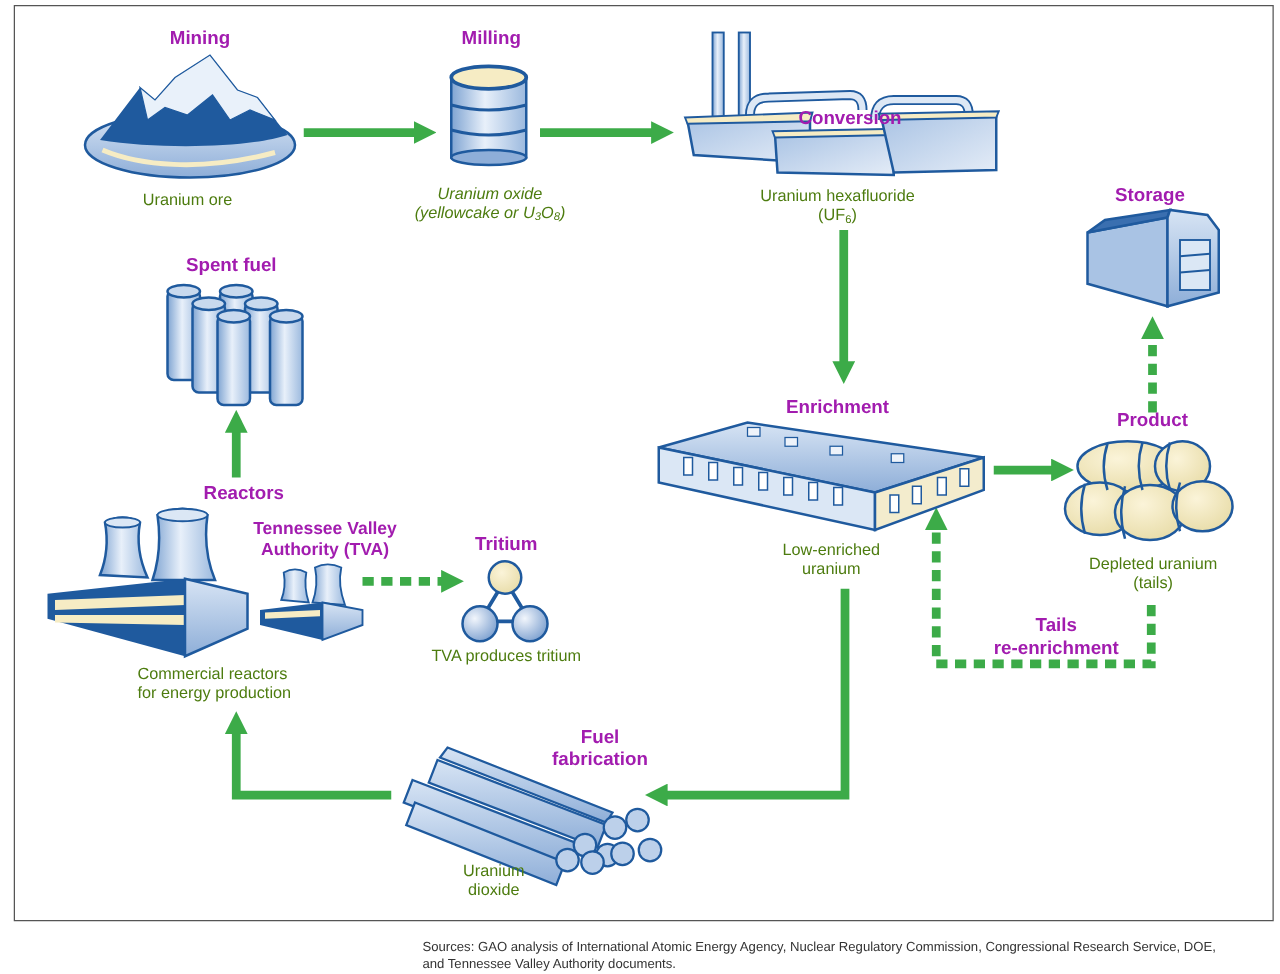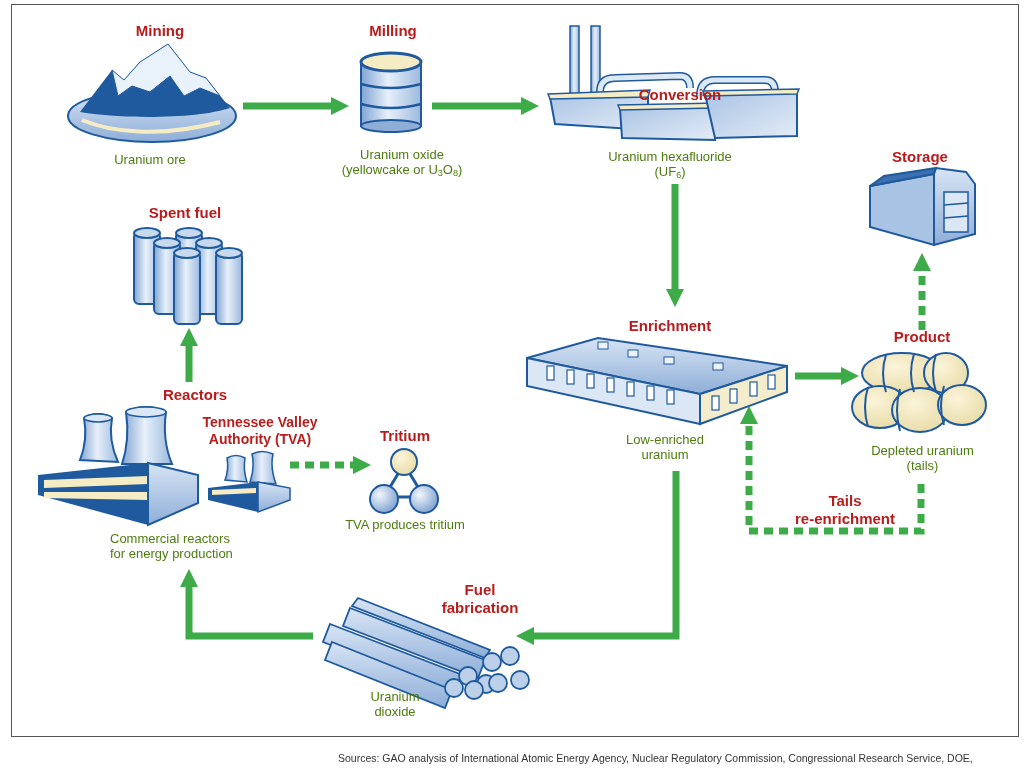--- a/index.html
+++ b/index.html
@@ -1,20 +1,20 @@
 <!DOCTYPE html>
 <html><head>
 <meta charset="utf-8">
 <style>
   html,body{margin:0;padding:0;background:#fff;}
   body{width:1024px;height:779px;position:relative;overflow:hidden;font-family:"Liberation Sans",sans-serif;color:#222;}
   .frame{position:absolute;left:11px;top:4px;width:1008px;height:733px;border:1px solid #555;box-sizing:border-box;background:#fff;}
   svg.art{position:absolute;left:0;top:0;width:1024px;height:779px;}
   .t{position:absolute;text-align:center;white-space:nowrap;line-height:1.18;}
-  .title{font-weight:bold;font-size:15px;color:#b91c1c;}
+  .title{font-weight:bold;font-size:15px;color:#a21caf;}
   .sub{font-size:13px;color:#4d7c0f;}
   .sources{position:absolute;left:338px;top:752px;font-size:10.5px;color:#333;line-height:1.25;}
   sub{font-size:9px;vertical-align:-2px;}
 </style>
 </head>
 <body>
 
 <div class="frame"></div>
 
 <svg class="art" viewBox="0 0 1024 779">
@@ -196,21 +196,21 @@
       <circle cx="498" cy="683" r="9"></circle>
         <circle cx="520" cy="680" r="9"></circle>
     </g>
   </g>
 </svg>
 
 <div class="t title" style="left:110px;top:22px;width:100px;">Mining</div>
 <div class="t sub" style="left:90px;top:152px;width:120px;">Uranium ore</div>
 
 <div class="t title" style="left:343px;top:22px;width:100px;">Milling</div>
-<div class="t sub" style="left:322px;top:147px;width:160px;">
+<div class="t sub" style="left:312px;top:147px;width:160px;font-style:italic;">
   <div>Uranium oxide</div>
   <div><span>(yellowcake or U</span><sub>3</sub><span>O</span><sub>8</sub><span>)</span></div>
 </div>
 
 <div class="t title" style="left:620px;top:50px;width:120px;margin-top:36px;">Conversion</div>
 <div class="t sub" style="left:590px;top:149px;width:160px;">
   <div>Uranium hexafluoride</div>
   <div><span>(UF</span><sub>6</sub><span>)</span></div>
 </div>
 
@@ -253,13 +253,14 @@
   <div>Fuel</div>
   <div>fabrication</div>
 </div>
 <div class="t sub" style="left:345px;top:689px;width:100px;">
   <div>Uranium</div>
   <div>dioxide</div>
 </div>
 
 <div class="sources">
   <div>Sources: GAO analysis of International Atomic Energy Agency, Nuclear Regulatory Commission, Congressional Research Service, DOE,</div>
+  <div>and Tennessee Valley Authority documents.</div>
 </div>
 
 </body></html>

